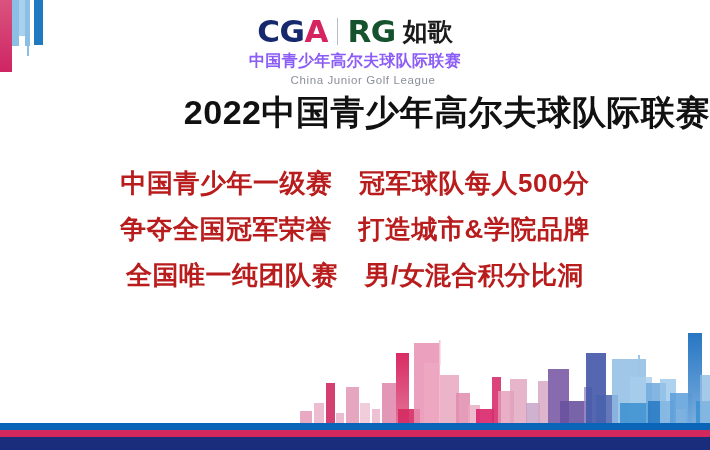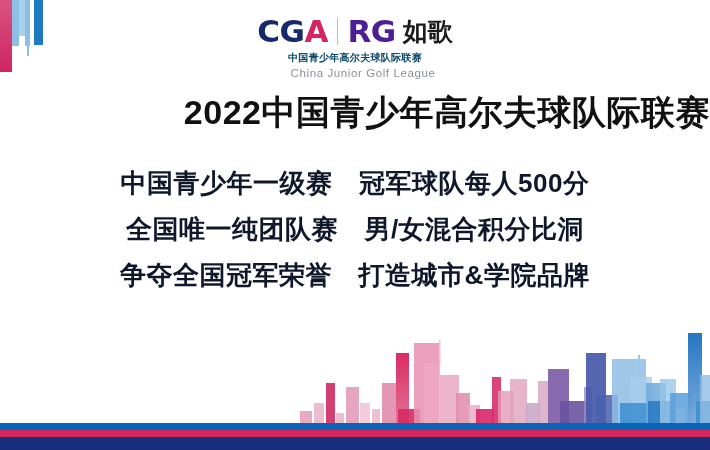--- a/index.html
+++ b/index.html
@@ -97,35 +97,35 @@
     display: inline-block;
     width: 1.5px;
     height: 27px;
     background: #b9bcc6;
     margin: 0 9px;
   }
   .logo-rg {
     font-size: 31px;
     font-weight: bold;
     letter-spacing: -0.5px;
-    color: #4c1d95;
+    color: #14532d;
     font-family: "DejaVu Sans", sans-serif;
   }
   .logo-rugo {
     font-size: 25px;
     font-weight: bold;
     color: #1b1b1b;
     margin-left: 7px;
     letter-spacing: 0px;
   }
   #logo-cn {
     margin-top: 4px;
-    font-size: 10px;
-    font-weight: bold;
-    color: #0c4a6e;
+    font-size: 16px;
+    font-weight: bold;
+    color: #8b5cf6;
     letter-spacing: 0.3px;
   }
   #logo-en {
     margin-top: 2px;
     font-size: 11.5px;
     color: #8b8f98;
     letter-spacing: 0.6px;
     margin-left: 16px;
   }
 
@@ -147,21 +147,21 @@
   #feature-lines {
     position: absolute;
     left: 0;
     right: 0;
     top: 160px;
     text-align: center;
   }
   .feature-line {
     font-size: 26px;
     font-weight: bold;
-    color: #0f172a;
+    color: #b91c1c;
     letter-spacing: 0.5px;
     line-height: 46px;
     white-space: pre;
   }
 
   
   #skyline {
     position: absolute;
     left: 0;
     bottom: 27px;
@@ -205,22 +205,22 @@
       <span class="logo-rugo">如歌</span>
     </div>
     <div id="logo-cn">中国青少年高尔夫球队际联赛</div>
     <div id="logo-en">China Junior Golf League</div>
   </div>
 
   <div id="main-title">2022中国青少年高尔夫球队际联赛</div>
 
   <div id="feature-lines">
     <div class="feature-line">中国青少年一级赛　冠军球队每人500分</div>
+    <div class="feature-line">争夺全国冠军荣誉　打造城市&amp;学院品牌</div>
     <div class="feature-line">全国唯一纯团队赛　男/女混合积分比洞</div>
-    <div class="feature-line">争夺全国冠军荣誉　打造城市&amp;学院品牌</div>
   </div>
 
   <div id="skyline">
     <svg viewBox="0 0 710 140" preserveAspectRatio="none">
       <defs>
         <linearGradient id="gPinkT" x1="0" y1="0" x2="0" y2="1">
           <stop offset="0%" stop-color="#d8205c"></stop>
             <stop offset="100%" stop-color="#e06b92"></stop>
         </linearGradient>
         <linearGradient id="gBlueT" x1="0" y1="0" x2="0" y2="1">

